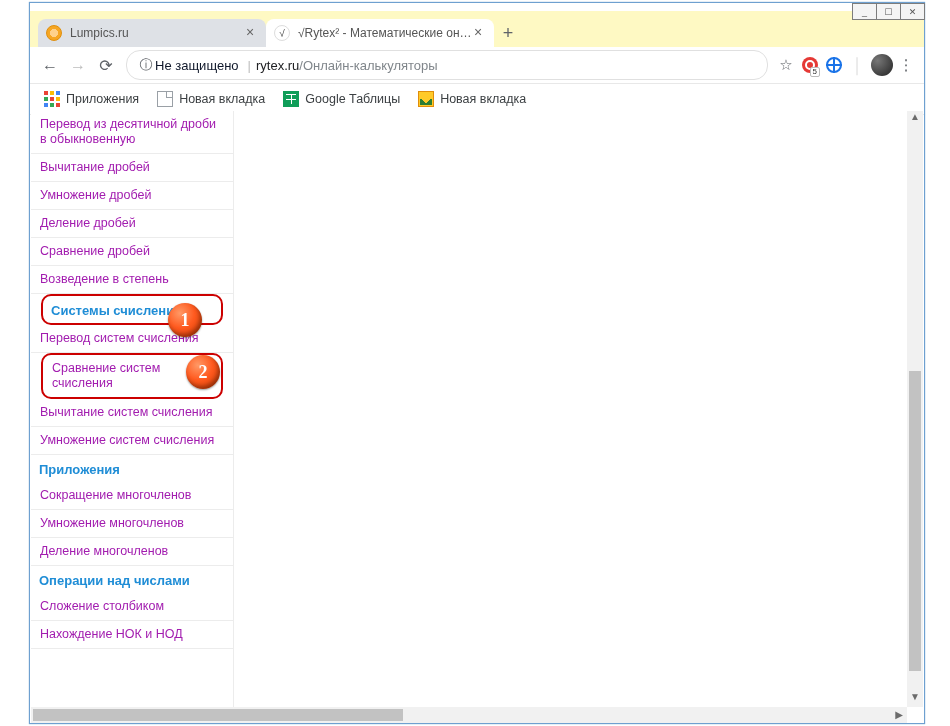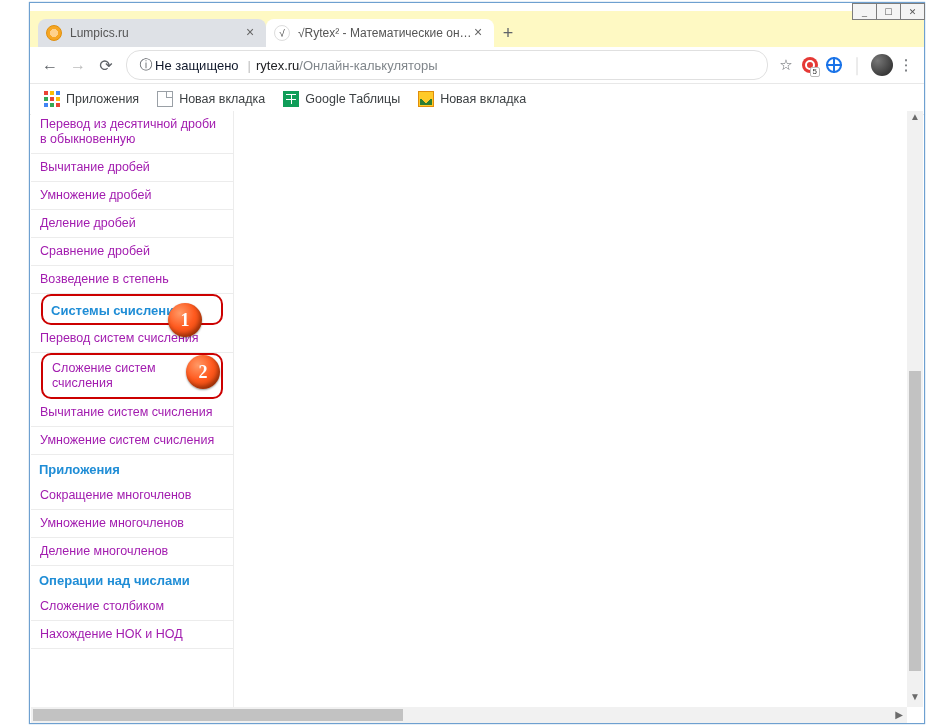--- a/index.html
+++ b/index.html
@@ -160,21 +160,21 @@
   <div class="content">
     <div class="sidebar">
       <div class="side-item">Перевод из десятичной дроби в обыкновенную</div>
       <div class="side-item">Вычитание дробей</div>
       <div class="side-item">Умножение дробей</div>
       <div class="side-item">Деление дробей</div>
       <div class="side-item">Сравнение дробей</div>
       <div class="side-item">Возведение в степень</div>
       <div class="side-head hl">Системы счисления</div>
       <div class="side-item">Перевод систем счисления</div>
-      <div class="side-item hl">Сложение систем счисления</div>
+      <div class="side-item hl">Сравнение систем счисления</div>
       <div class="side-item">Вычитание систем счисления</div>
       <div class="side-item">Умножение систем счисления</div>
       <div class="side-head">Приложения</div>
       <div class="side-item">Сокращение многочленов</div>
       <div class="side-item">Умножение многочленов</div>
       <div class="side-item">Деление многочленов</div>
       <div class="side-head">Операции над числами</div>
       <div class="side-item">Сложение столбиком</div>
       <div class="side-item">Нахождение НОК и НОД</div>
     </div>

